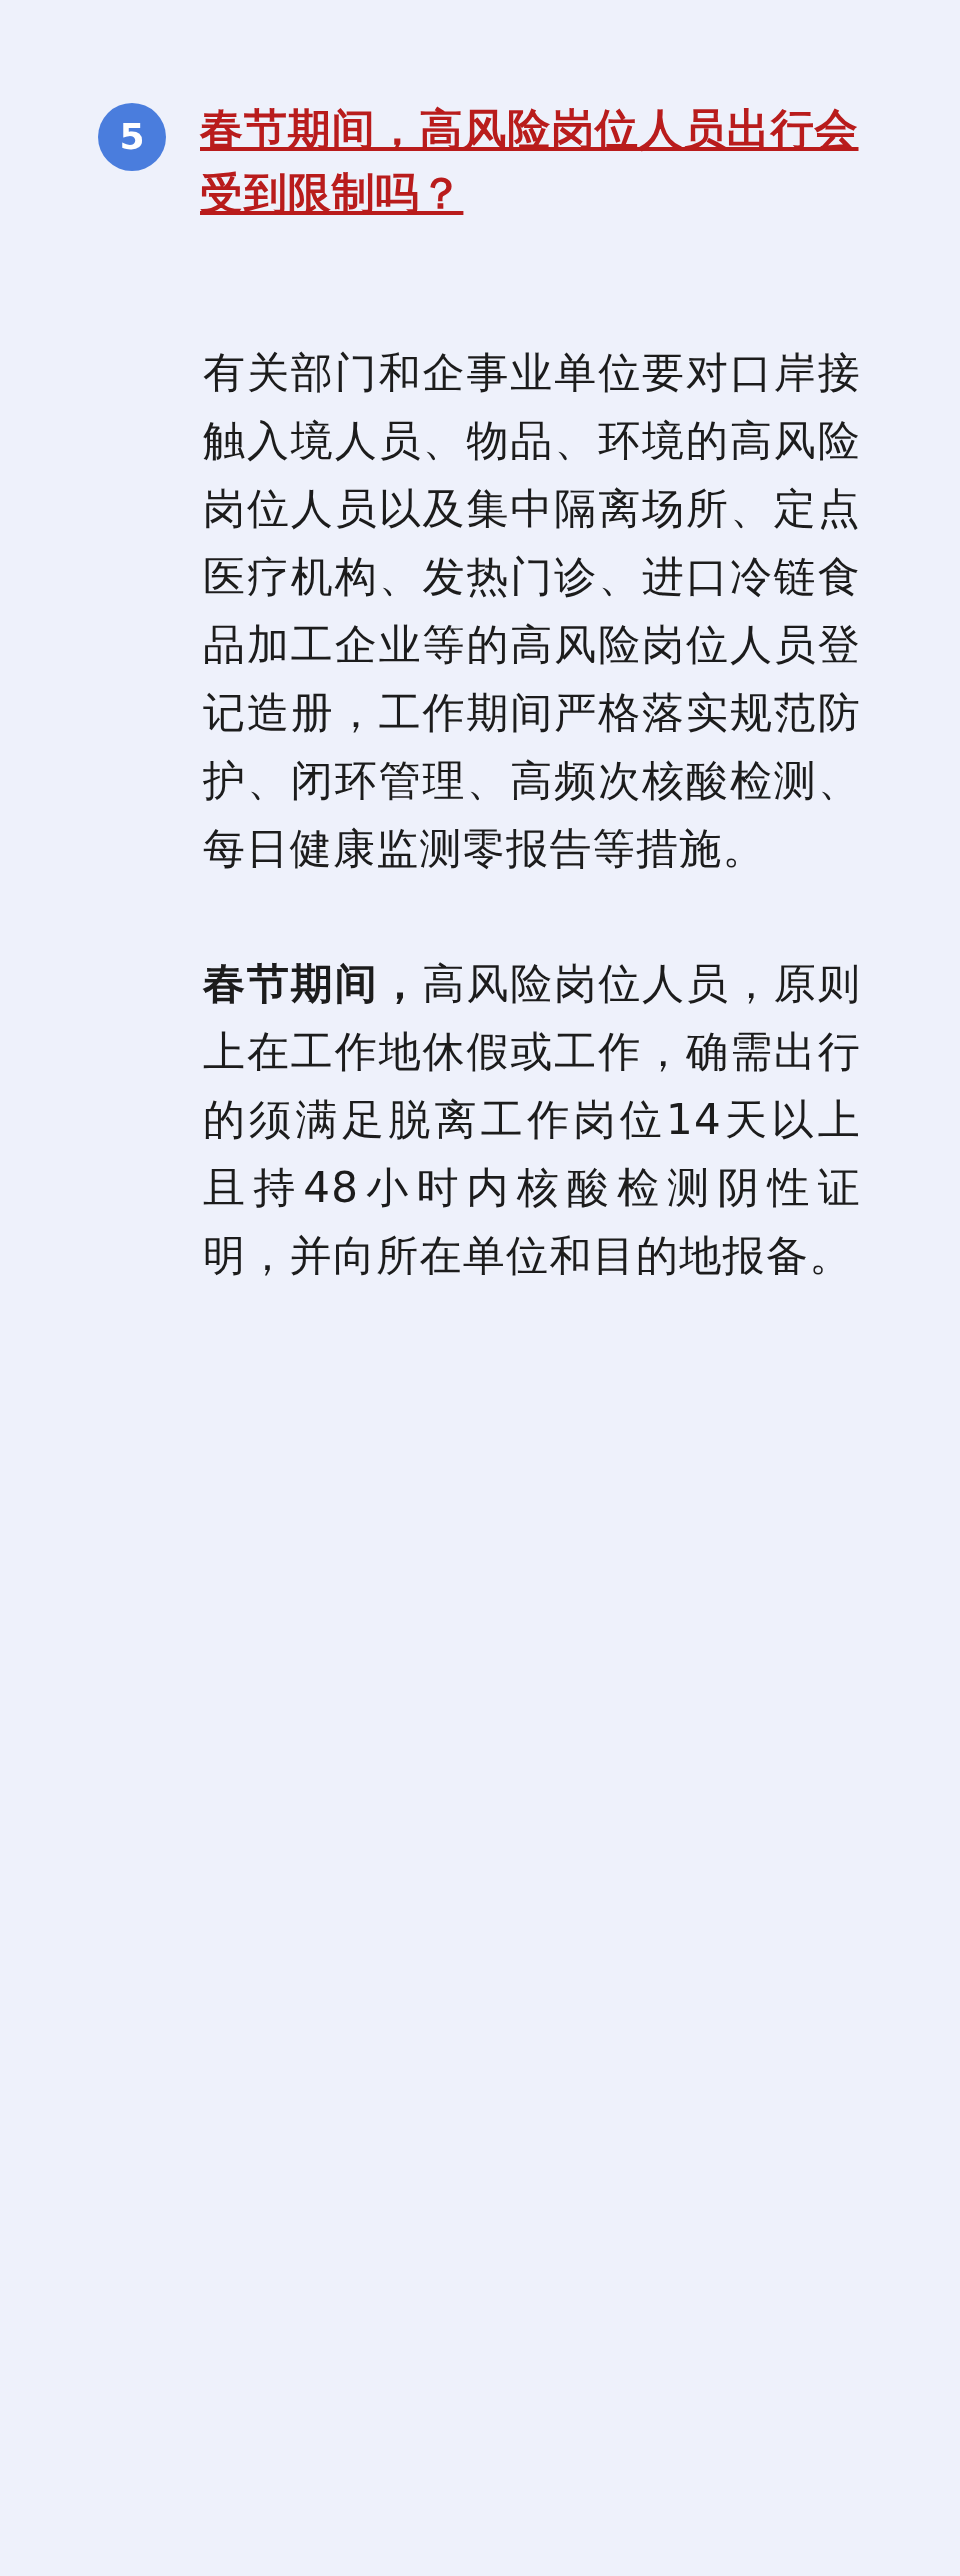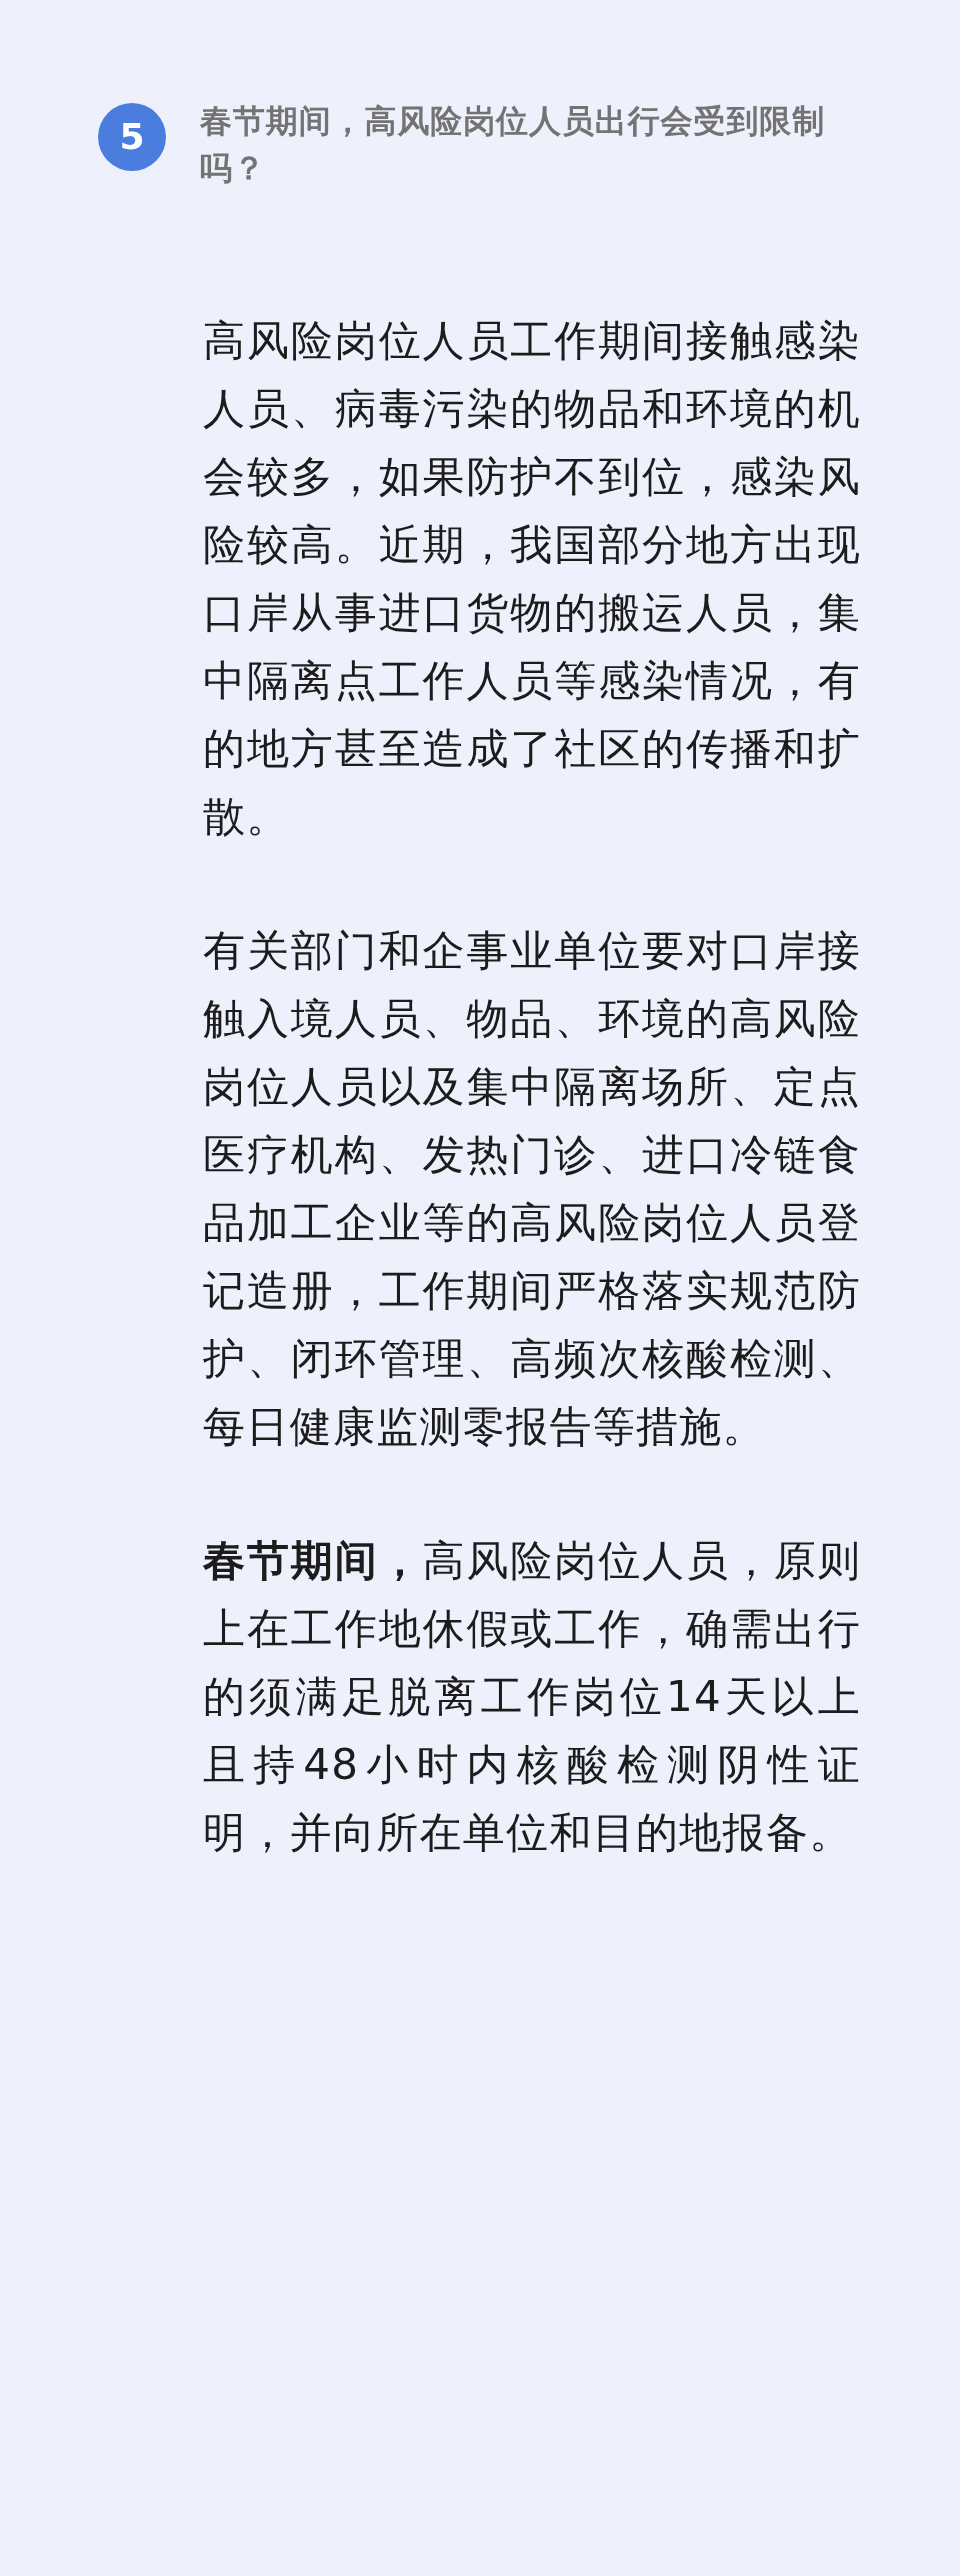--- a/index.html
+++ b/index.html
@@ -38,26 +38,27 @@
     font-size: 36px;
     font-weight: bold;
     display: flex;
     align-items: center;
     justify-content: center;
     line-height: 1;
     margin-top: 5.3px;
   }
   .question {
     margin-left: 34px;
-    color: #737373;
-    font-size: 32px;
+    color: #b91c1c;
+    font-size: 43px;
     font-weight: bold;
     line-height: 1.48;
     letter-spacing: 0.9px;
     max-width: 676px;
+    text-decoration: underline;
   }
 
   
   .body-wrap {
     padding: 114px 89px 0 203px;
   }
   .para {
     color: #1c1c1c;
     font-size: 42px;
     line-height: 1.62;
@@ -85,21 +86,20 @@
 <body>
 
 <div class="page">
 
   <div class="qa-header">
     <div class="badge">5</div>
     <div class="question">春节期间，高风险岗位人员出行会受到限制吗？</div>
   </div>
 
   <div class="body-wrap">
-    <p class="para">高风险岗位人员工作期间接触感染人员、病毒污染的物品和环境的机会较多，如果防护不到位，感染风险较高。近期，我国部分地方出现口岸从事进口货物的搬运人员，集中隔离点工作人员等感染情况，有的地方甚至造成了社区的传播和扩散。</p>
 
     <p class="para">有关部门和企事业单位要对口岸接触入境人员、物品、环境的高风险岗位人员以及集中隔离场所、定点医疗机构、发热门诊、进口冷链食品加工企业等的高风险岗位人员登记造册，工作期间严格落实规范防护、闭环管理、高频次核酸检测、每日健康监测零报告等措施。</p>
 
     <p class="para lead-bold">
       <span class="normal">春节期间，</span><span class="bold">高风险岗位人员，原则上在工作地休假或工作，确需出行的须满足脱离工作岗位14天以上且持48小时内核酸检测阴性证明，并向所在单位和目的地报备。</span>
     </p>
   </div>
 
 </div>
 

